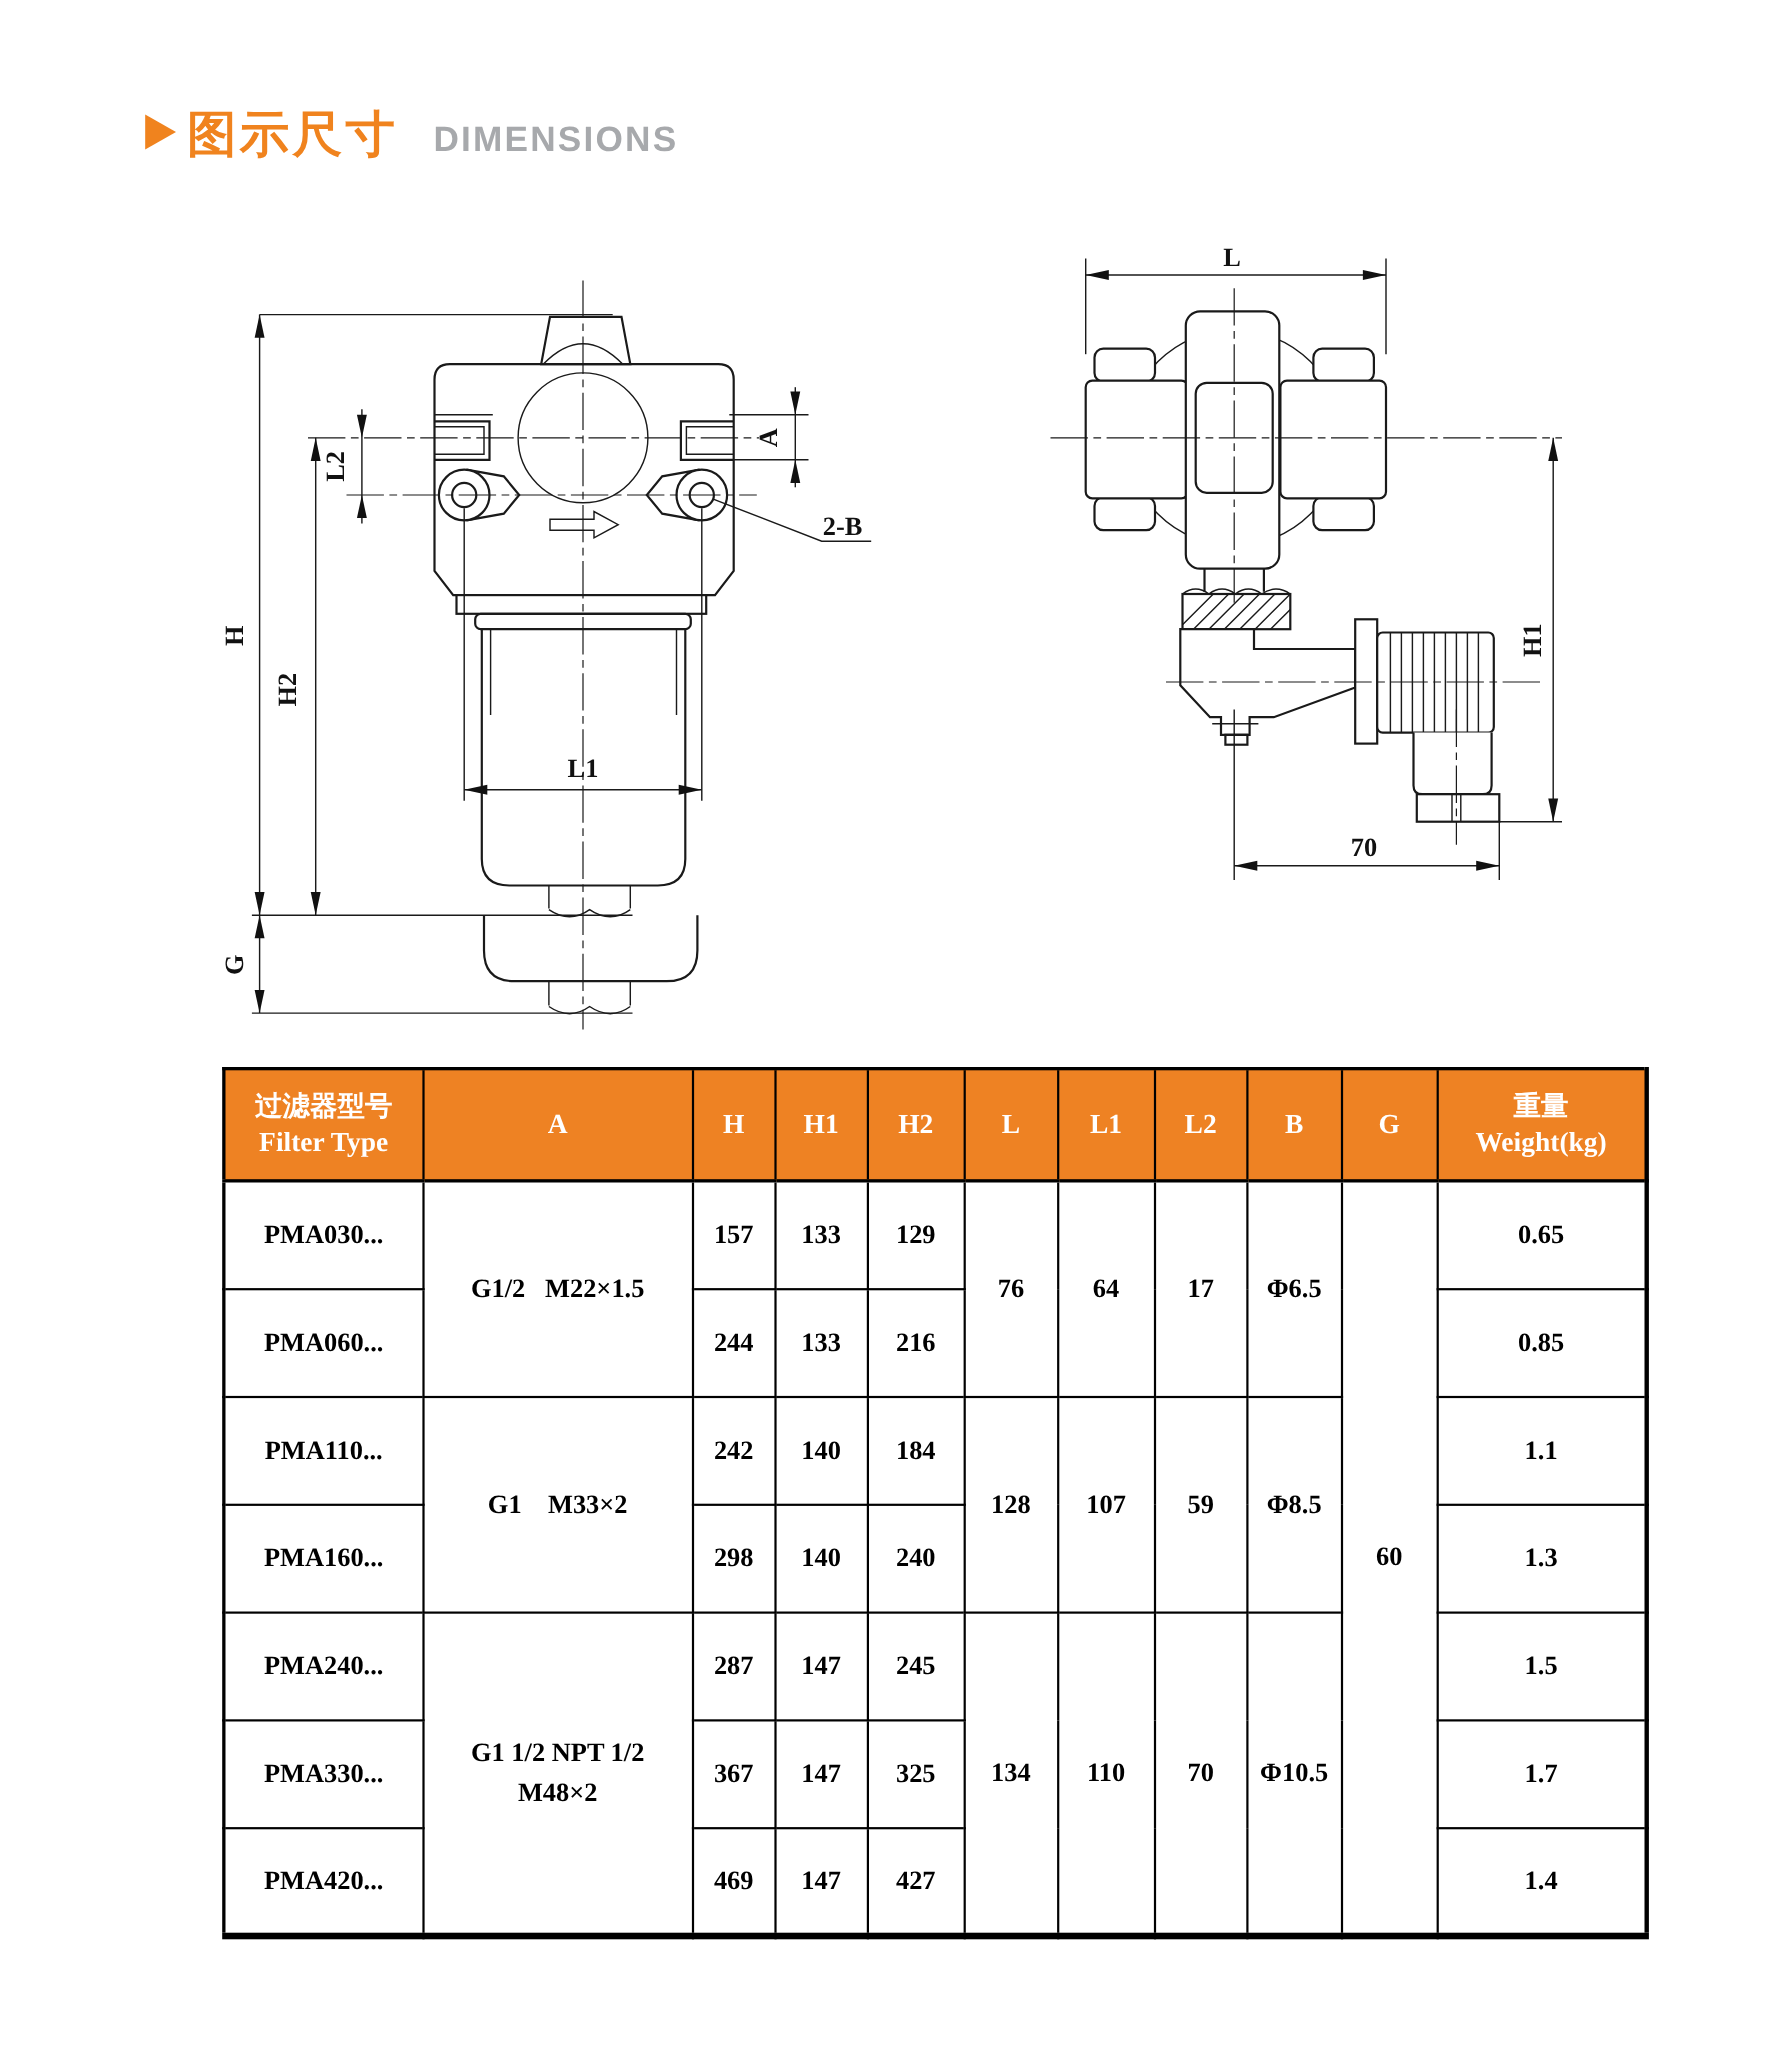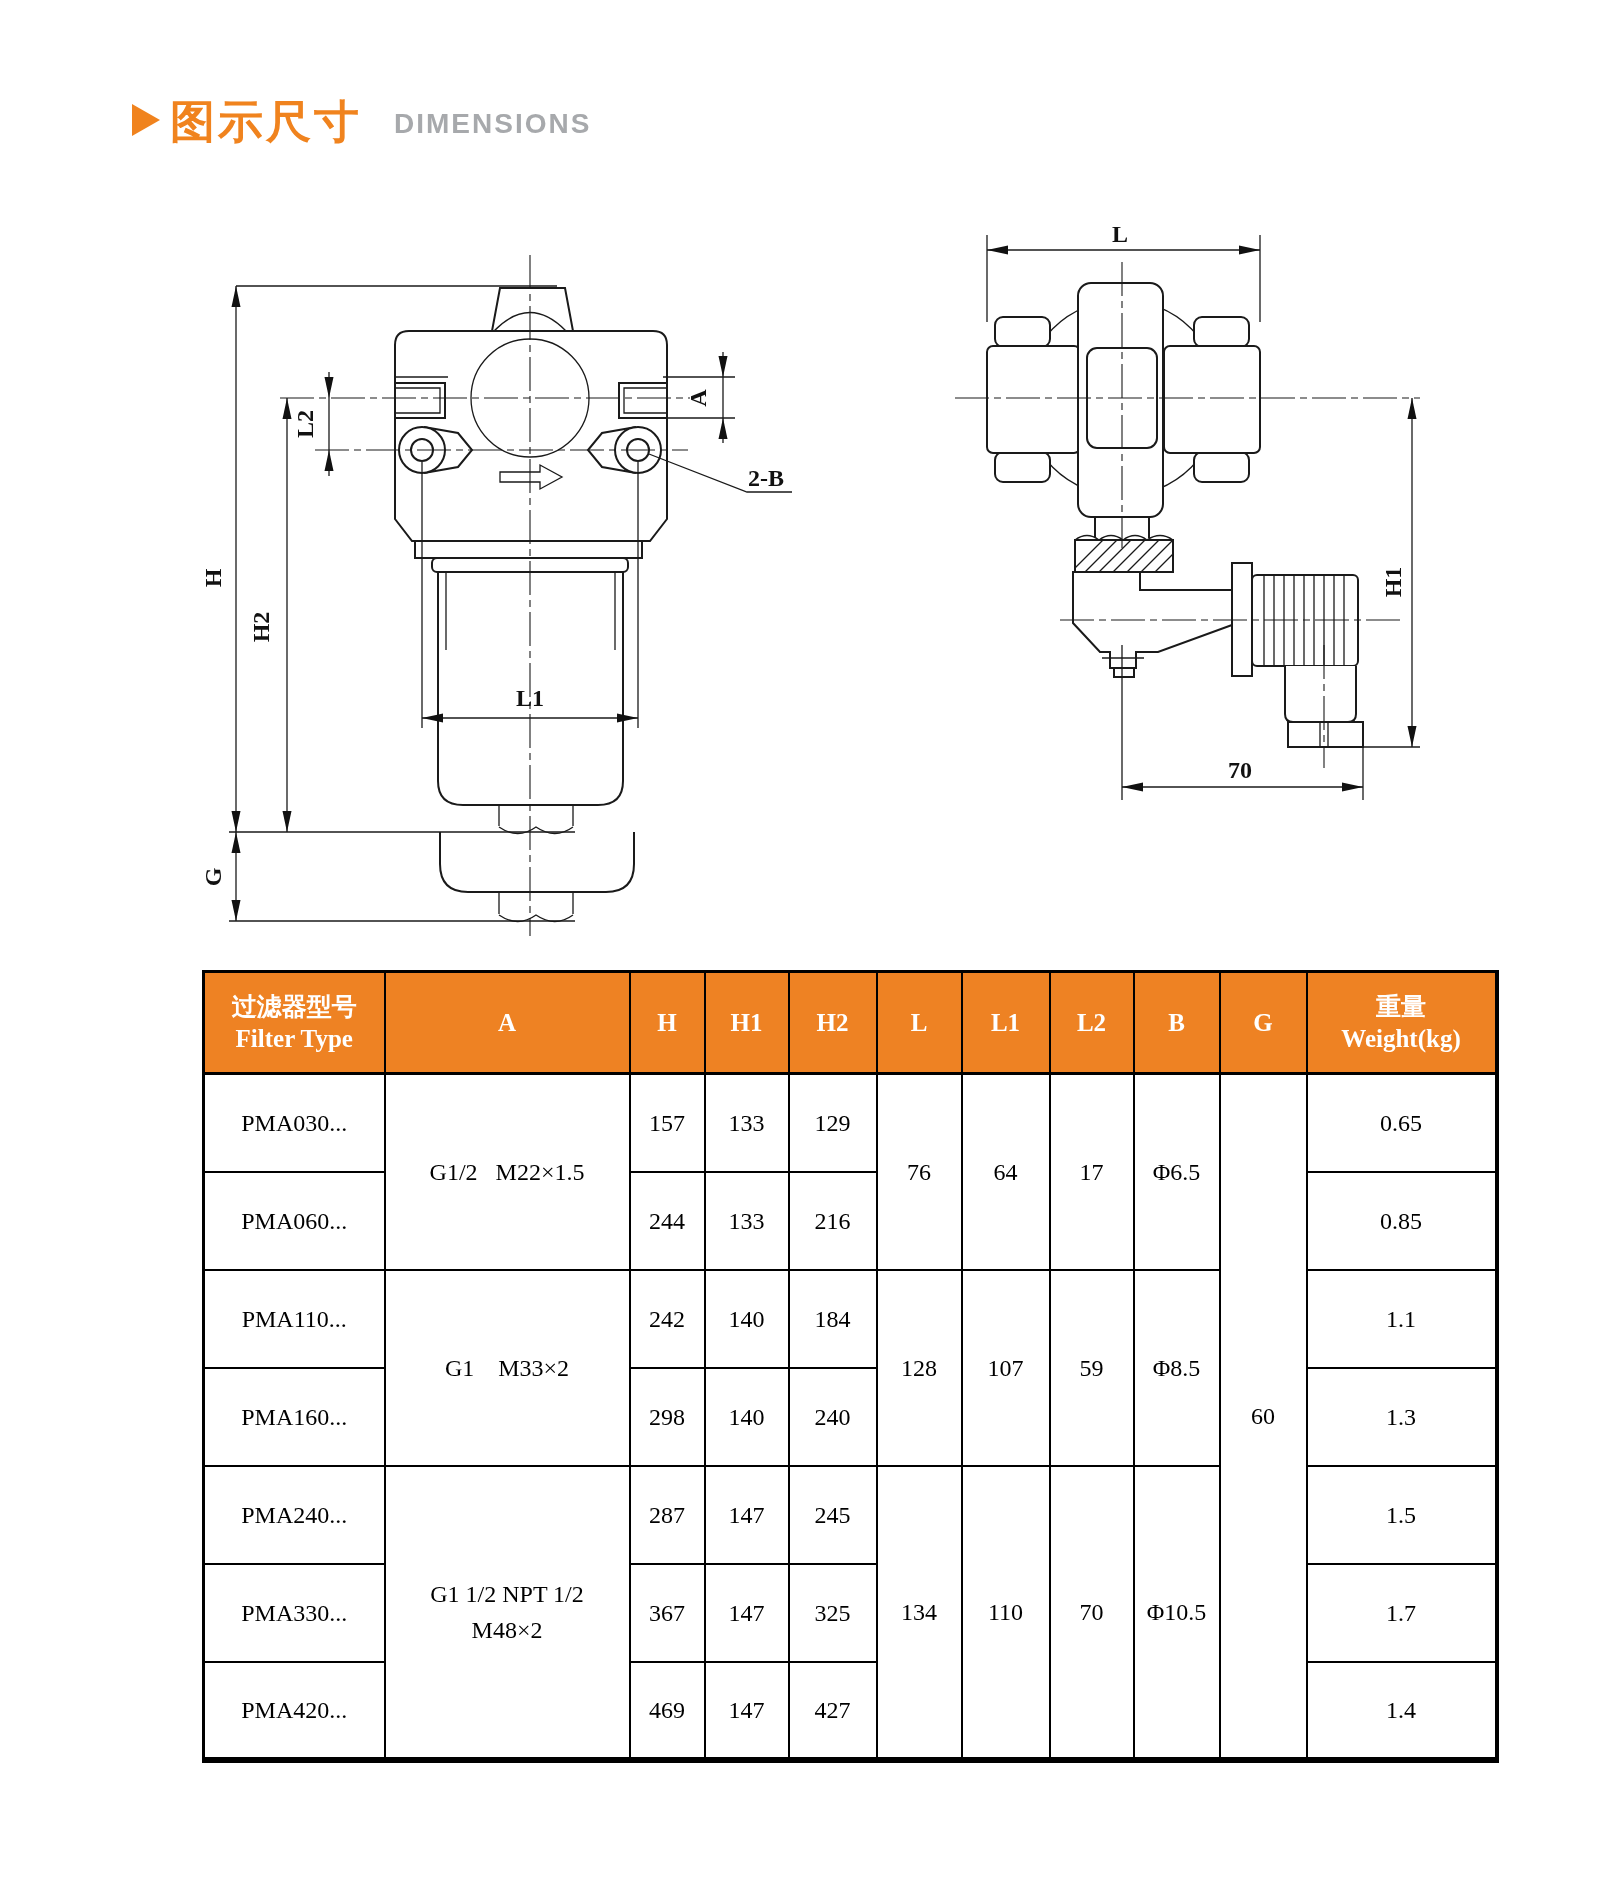--- a/index.html
+++ b/index.html
@@ -26,21 +26,21 @@
   }
   #title-zh{
     position:absolute;left:38px;top:0;
     font-family:"Liberation Sans", sans-serif;
     font-size:45px;font-weight:900;color:var(--accent);
     letter-spacing:3px;white-space:nowrap;
   }
   #title-en{
     position:absolute;left:262px;top:16px;
     font-family:"Liberation Sans", sans-serif;
-    font-size:28px;font-weight:700;color:var(--subtitle);
+    font-size:32px;font-weight:700;color:var(--subtitle);
     letter-spacing:2px;white-space:nowrap;
   }
   
   #drawing-svg{position:absolute;left:0;top:0;}
   .oln{stroke:var(--line);stroke-width:2;fill:none;}
   .olnw{stroke:var(--line);stroke-width:2;fill:#ffffff;}
   .thin{stroke:var(--line);stroke-width:1.3;fill:none;}
   .cl{stroke:var(--line);stroke-width:1.1;fill:none;stroke-dasharray:34 5 7 5;}
   .dimtxt{font-family:"Liberation Serif", serif;font-size:24px;font-weight:700;fill:#111;}
   
@@ -59,21 +59,21 @@
     white-space:pre-wrap;
     padding:0 2px;
   }
   #dim-table thead tr{height:102px;}
   #dim-table tbody tr{height:98px;}
   #dim-table th{
     background:var(--header-bg);color:#ffffff;
     font-size:25px;font-weight:700;line-height:1.25;
     border-bottom-width:3px;
   }
-  #dim-table td{font-size:24px;font-weight:400;color:#000;line-height:1.5;}
+  #dim-table td{font-size:24px;font-weight:700;color:#000;line-height:1.5;}
 </style>
 </head>
 <body>
 
 <div id="page">
 
   <div id="title-block">
     <div id="title-tri"></div>
     <div id="title-zh">图示尺寸</div>
     <div id="title-en">DIMENSIONS</div>

